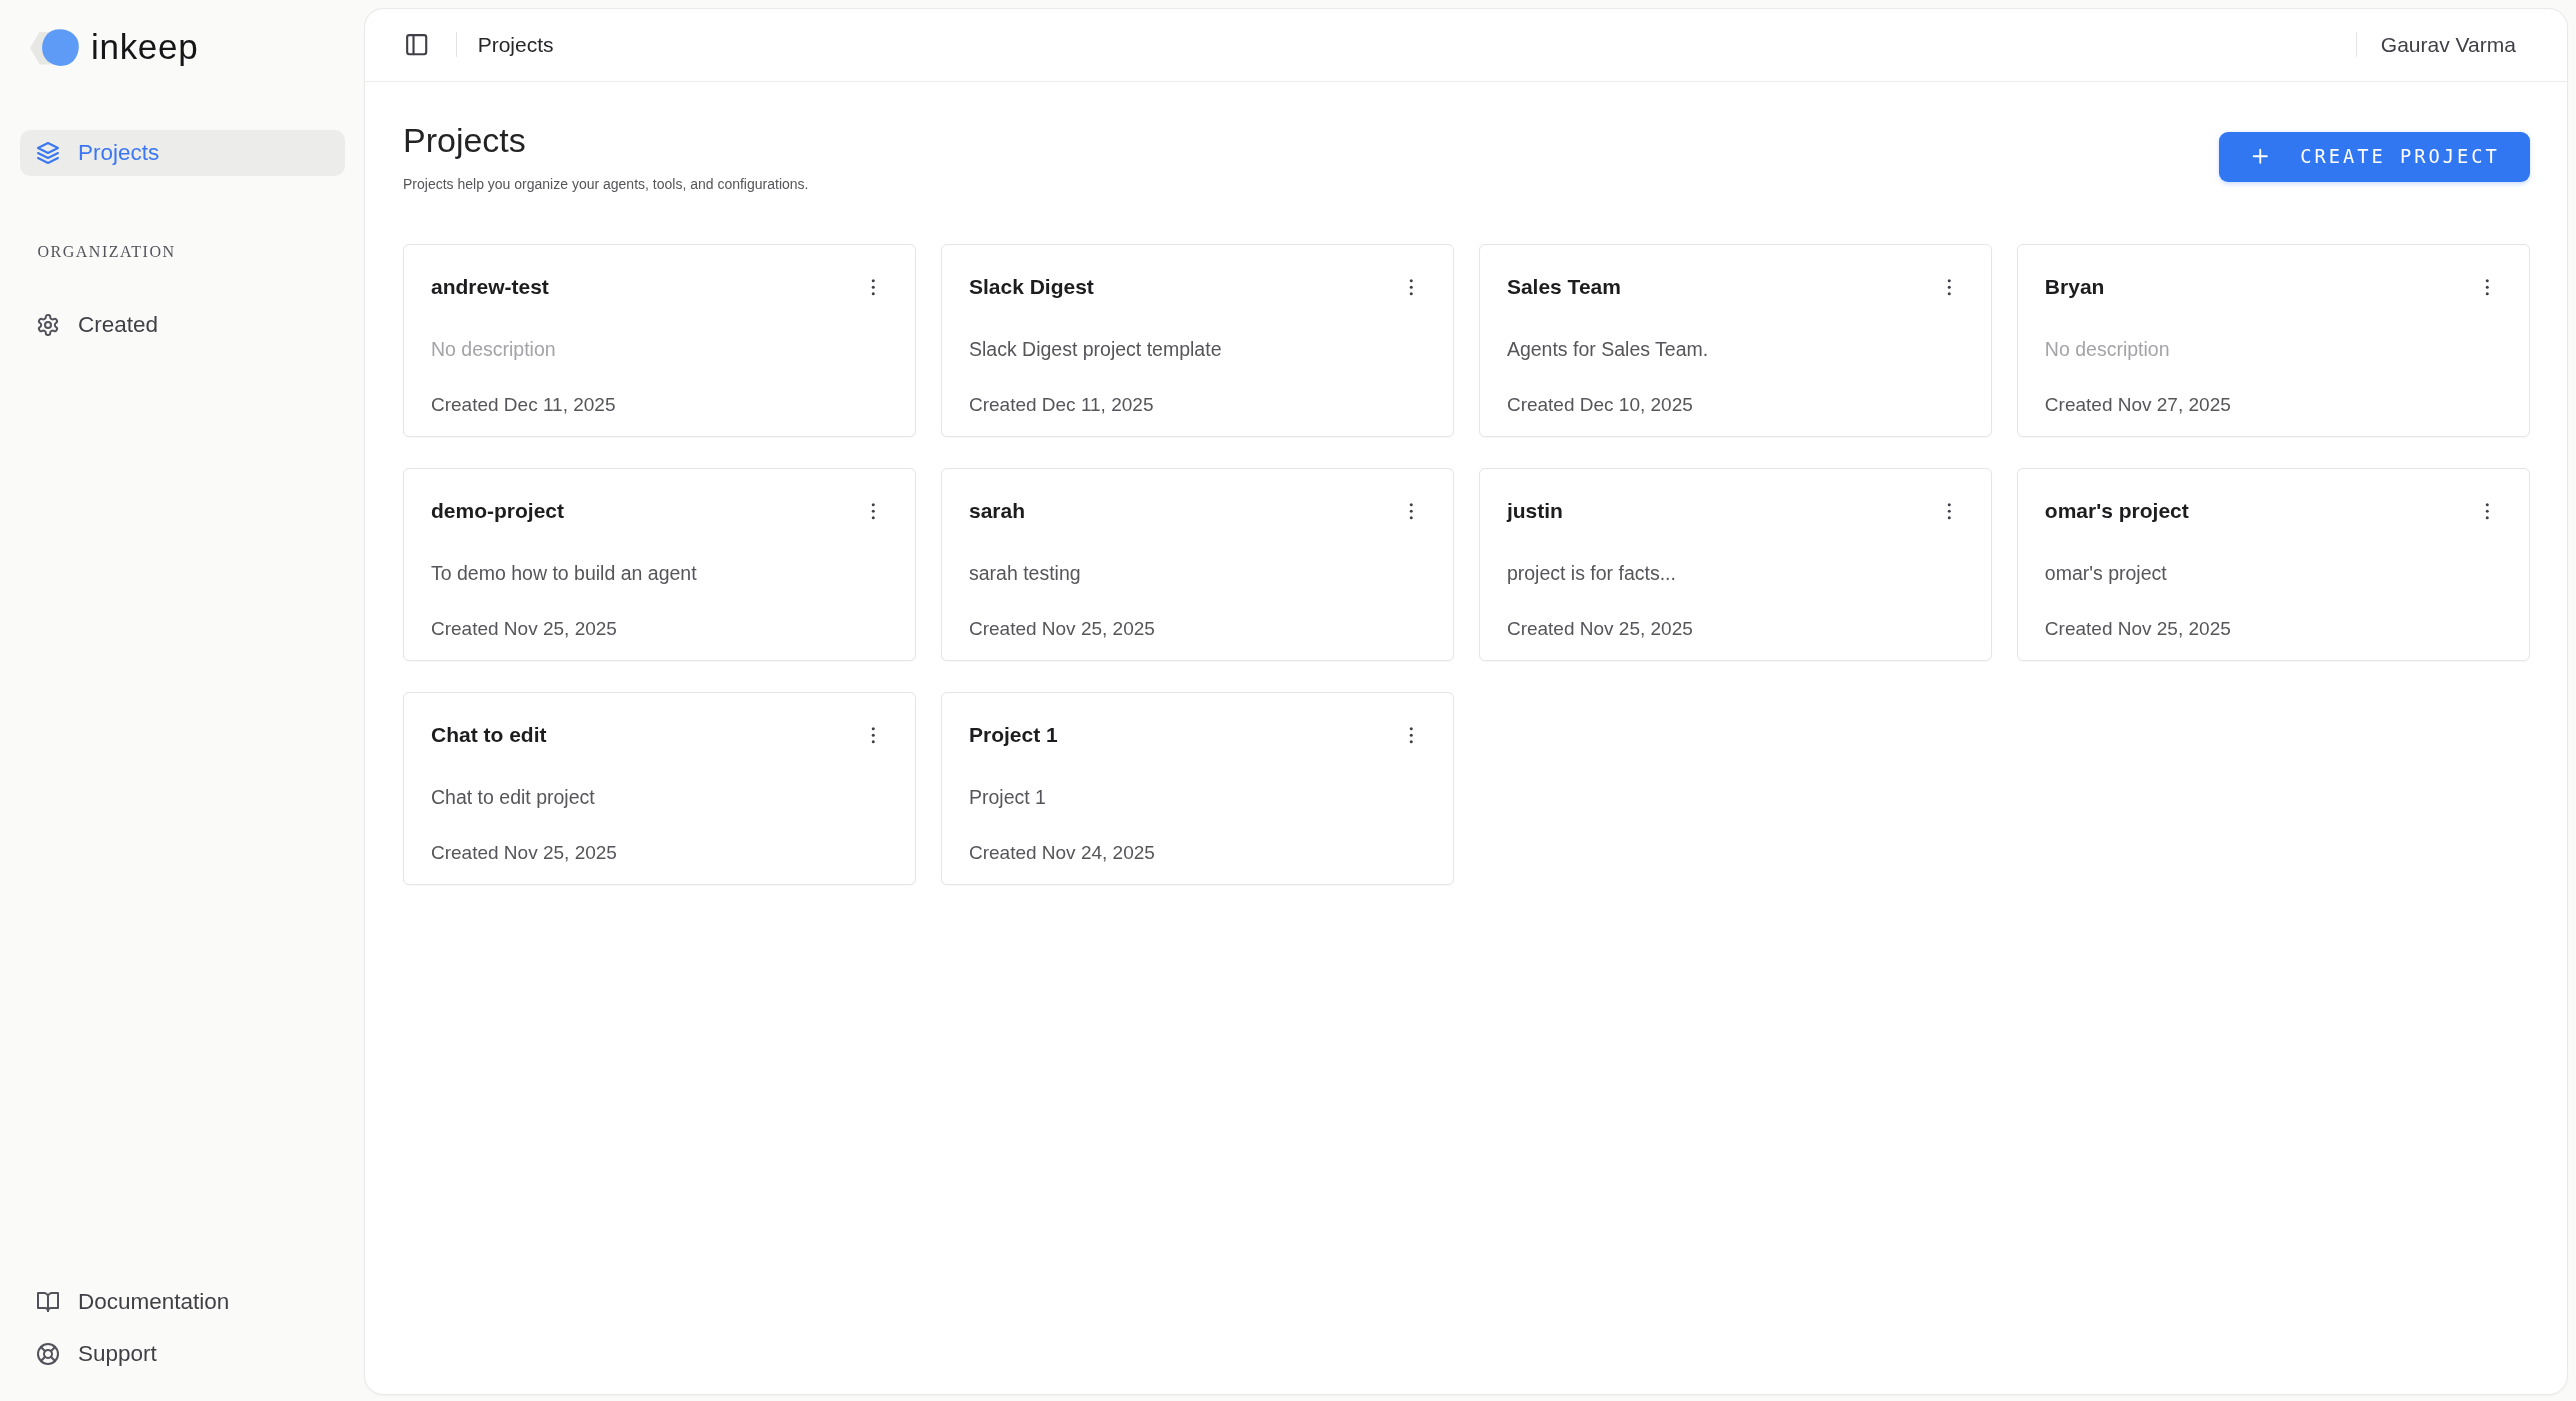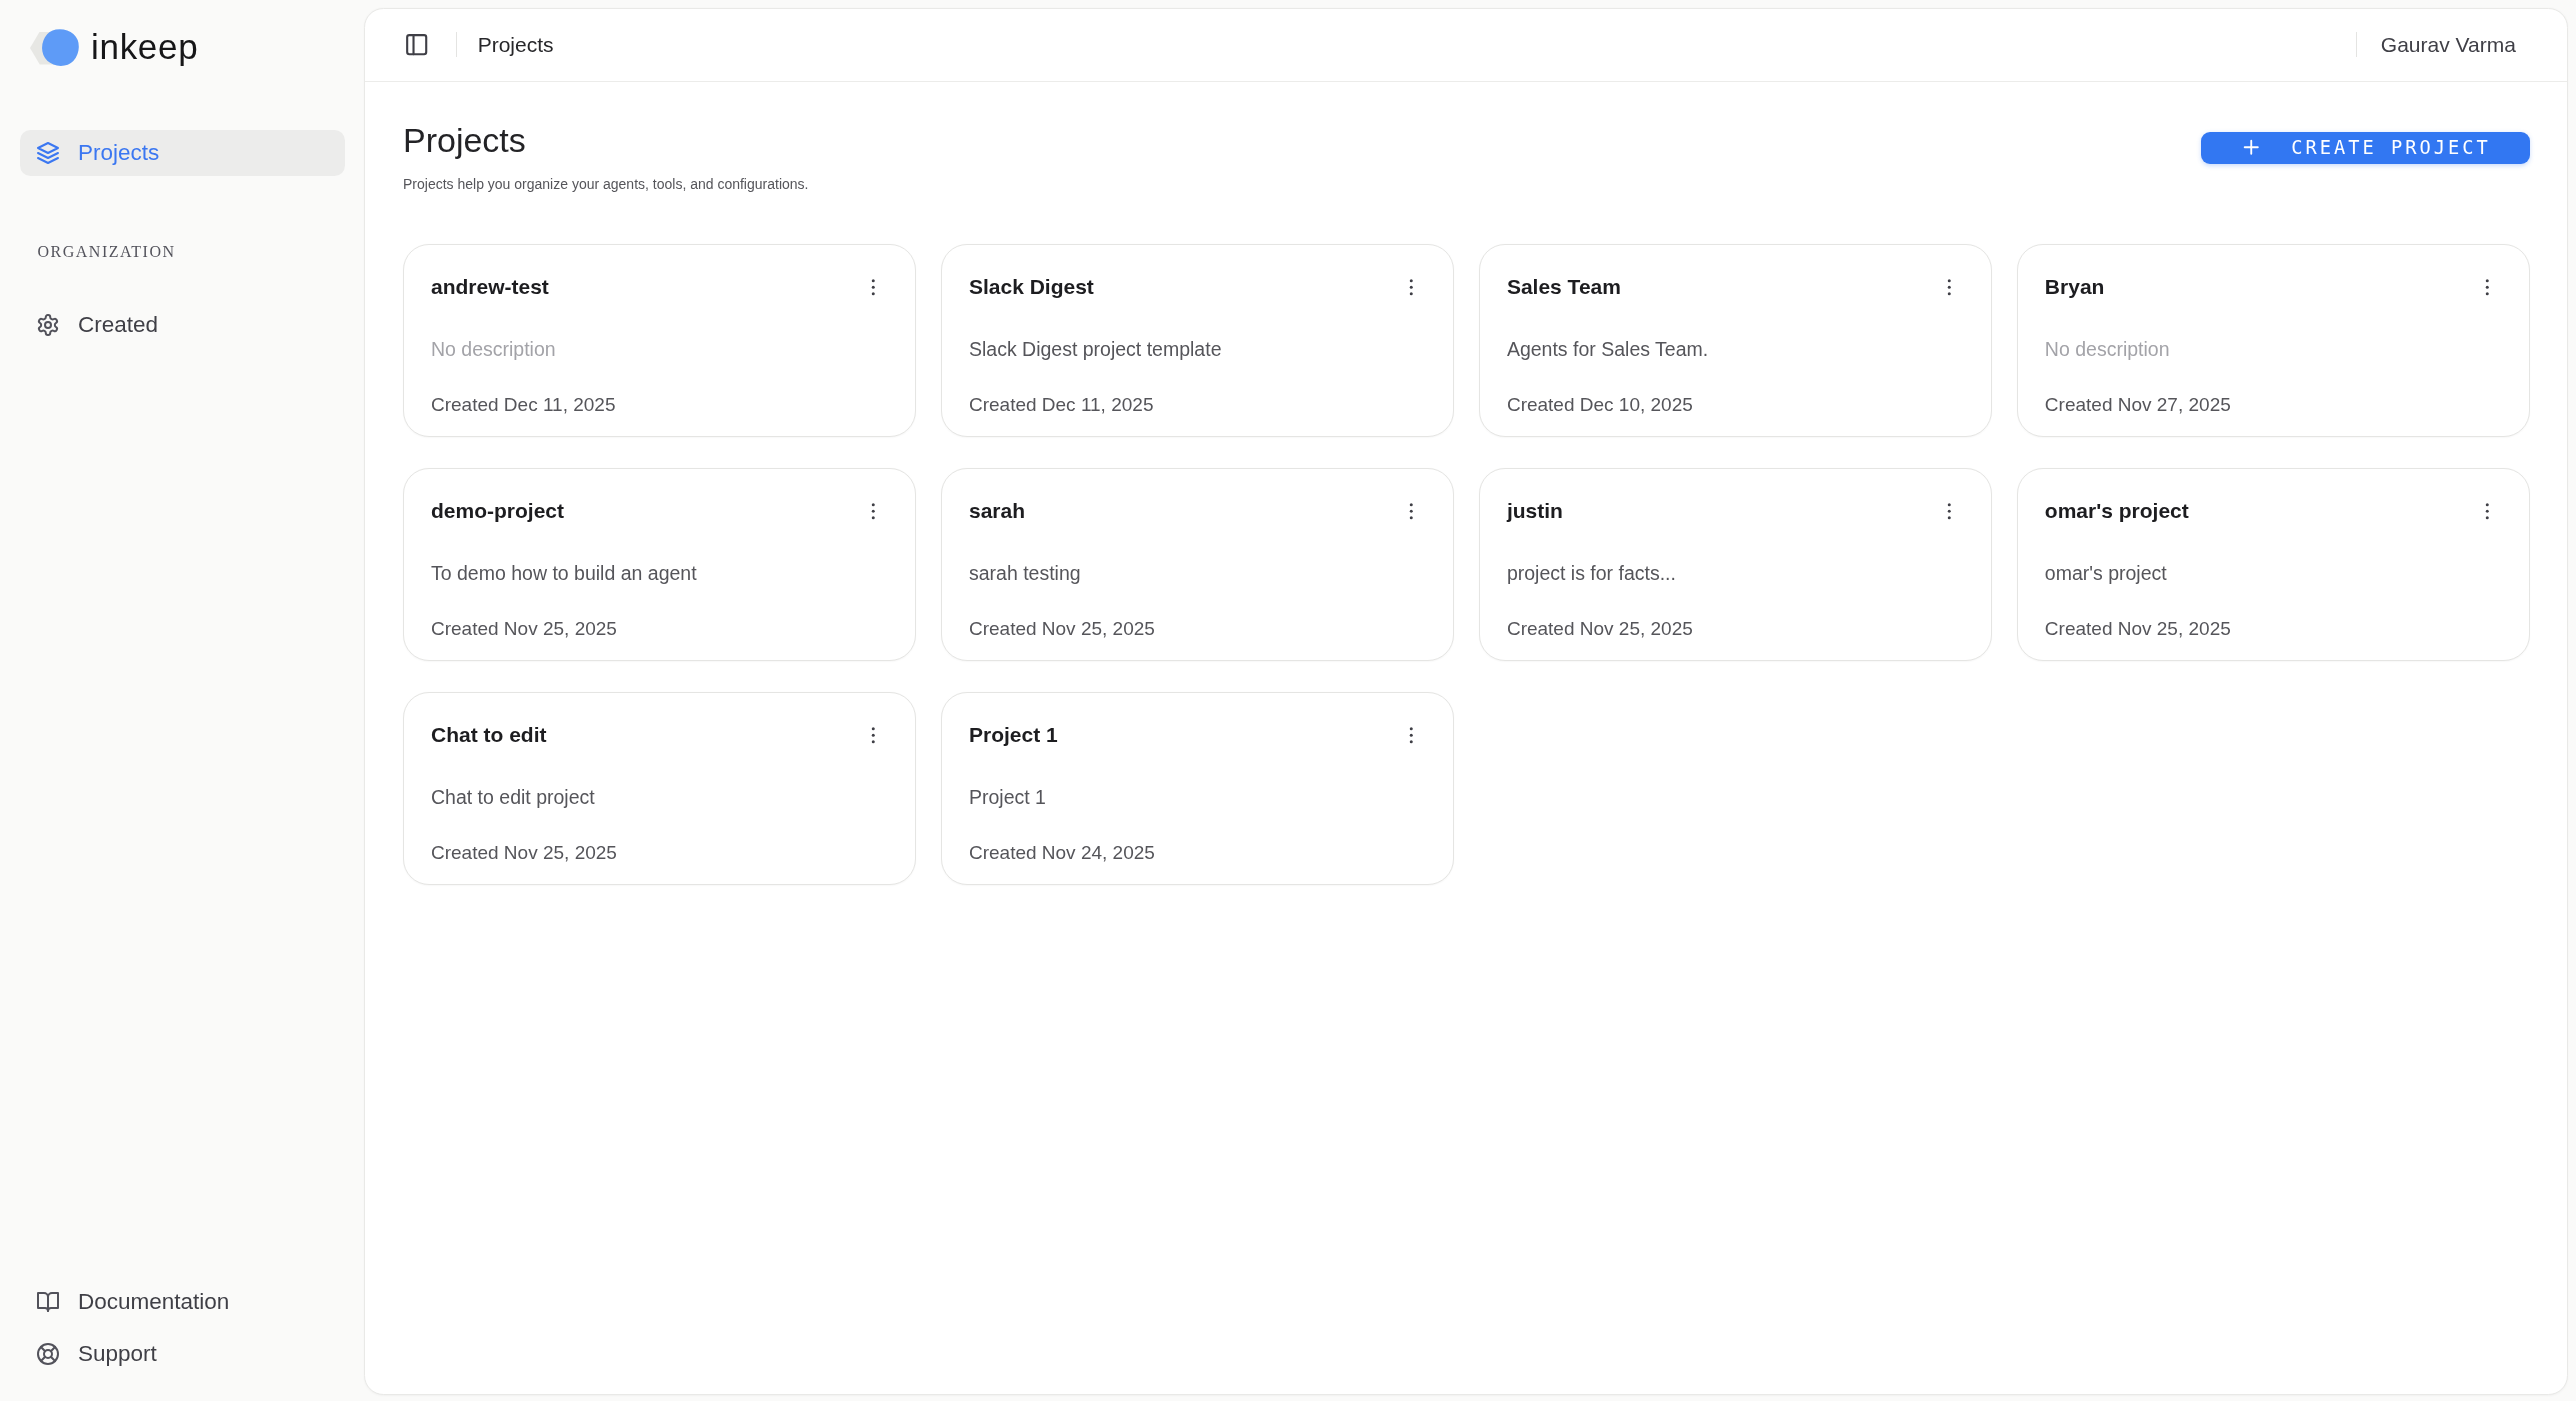--- a/index.html
+++ b/index.html
@@ -82,39 +82,39 @@
   .header-right { margin-left: auto; display: flex; align-items: center; }
   .user-name { font-size: 21px; color: #3f3f46; cursor: pointer; padding: 7.5px 3px; }
 
   .content { flex: 1; padding: 39px 37px 0 38px; overflow: hidden; }
   .page-head { display: flex; align-items: flex-start; }
   .page-title { font-size: 34px; font-weight: 500; color: #232326; letter-spacing: 0; }
   .page-subtitle { margin-top: 16.5px; font-size: 14px; color: #55555a; }
   .create-btn {
     margin-left: auto; margin-top: 11.2px;
     display: flex; align-items: center; gap: 29px;
-    height: 32px; padding: 0 39px;
+    height: 50px; padding: 0 30px;
     background: #3277f2; color: #ffffff;
     border: none; border-radius: 9px; cursor: pointer;
     font-family: "DejaVu Sans Mono", monospace;
     font-size: 18.7px; letter-spacing: 3px;
     box-shadow: 0 1.5px 4.5px rgba(50,119,242,0.25);
   }
 
   .projects-grid {
     margin-top: 52px;
     display: grid;
     grid-template-columns: repeat(4, 1fr);
     gap: 31px 25px;
   }
   .project-card {
     height: 193px;
     background: #ffffff;
     border: 0.7px solid #e5e5e3;
-    border-radius: 26px;
+    border-radius: 6px;
     padding: 30px 25.4px 0 27px;
     cursor: pointer;
     box-shadow: 0 0.7px 1.5px rgba(0,0,0,0.03);
   }
   .card-top { display: flex; align-items: flex-start; }
   .card-title { font-size: 21px; font-weight: 700; color: #1d1d20; letter-spacing: 0; }
   .kebab-btn {
     margin-left: auto; margin-top: -4.5px;
     width: 33px; height: 33px; border: none; background: transparent;
     display: flex; align-items: center; justify-content: center;

